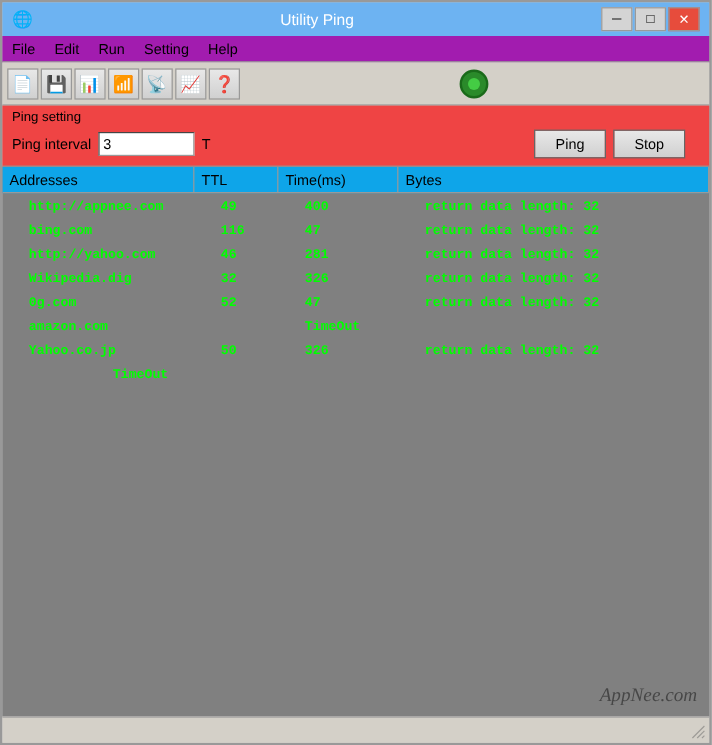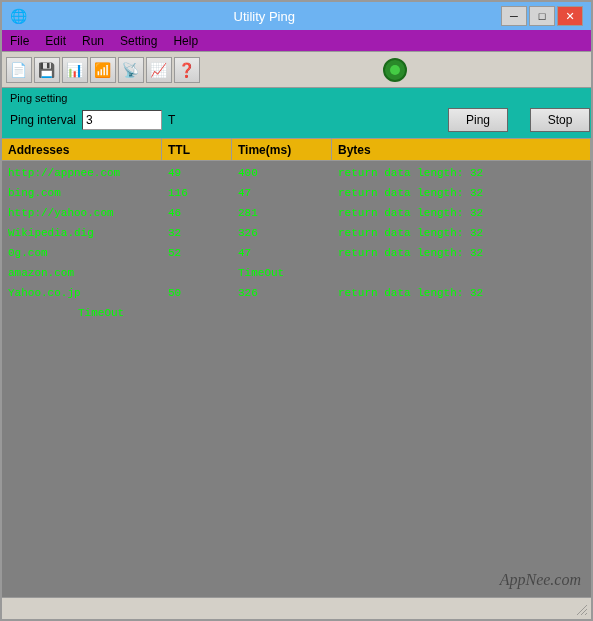--- a/index.html
+++ b/index.html
@@ -109,53 +109,52 @@
       cursor: pointer;
       font-size: 12px;
     }
     .stop-btn {
       width: 60px;
       height: 24px;
       border: 1px solid #666;
       background: linear-gradient(to bottom, #e8e8e8, #d0d0d0);
       cursor: pointer;
       font-size: 12px;
-      margin-left: 16px;
     }
     .table-area {
       flex: 1;
       background: #808080;
       overflow: hidden;
       display: flex;
       flex-direction: column;
     }
     .table-header {
       display: flex;
-      background: #eab308;
+      background: #0ea5e9;
       border-bottom: 1px solid #999;
       height: 22px;
-      font-weight: bold;
     }
     .table-col-header {
       font-size: 12px;
       padding: 2px 6px;
       color: #000;
       border-right: 1px solid #999;
       height: 100%;
       display: flex;
       align-items: center;
     }
     .col-addr { width: 160px; }
     .col-ttl { width: 70px; }
     .col-time { width: 100px; }
     .col-bytes { flex: 1; }
     .table-body {
       flex: 1;
       overflow: hidden;
-      padding: 2px 0;
+      padding: 2px 16px;
+      font-weight: bold;
     }
     .table-row {
       display: flex;
       height: 20px;
       align-items: center;
     }
     .table-cell {
       font-size: 11px;
       padding: 0 6px;
       color: #00ff00;
@@ -213,21 +212,21 @@
     <div class="toolbar-btn">📡</div>
     <div class="toolbar-btn">📈</div>
     <div class="toolbar-btn">❓</div>
     <div class="toolbar-center">
       <div style="width:24px;height:24px;background:#2a8a2a;border-radius:50%;border:2px solid #1a6a1a;display:flex;align-items:center;justify-content:center;">
         <div style="width:10px;height:10px;background:#44cc44;border-radius:50%;"></div>
       </div>
     </div>
   </div>
 
-  <div style="background:#14b8a6; padding:4px 1px 6px 8px; border-bottom:1px solid #999;">
+  <div style="background:#ef4444; padding:4px 20px 6px 8px; border-bottom:1px solid #999;">
     <div style="font-size:11px; margin-bottom:4px;">Ping setting</div>
     <div style="display:flex; align-items:center; gap:6px;">
       <span style="font-size:12px;">Ping interval</span>
       <input class="ping-interval-input" type="text" value="3" style="width: 80px; height: 20px; border: 1px inset rgb(153, 153, 153); background: rgb(255, 255, 255); font-size: 12px; padding: 1px 3px;">
       <span style="font-size:12px; flex:1;">T</span>
       <button class="ping-btn" style="width:60px;height:24px;border:1px solid #666;background:linear-gradient(to bottom,#e8e8e8,#d0d0d0);cursor:pointer;font-size:12px;">Ping</button>
       <button class="stop-btn" style="width:60px;height:24px;border:1px solid #666;background:linear-gradient(to bottom,#e8e8e8,#d0d0d0);cursor:pointer;font-size:12px;">Stop</button>
     </div>
   </div>
 

